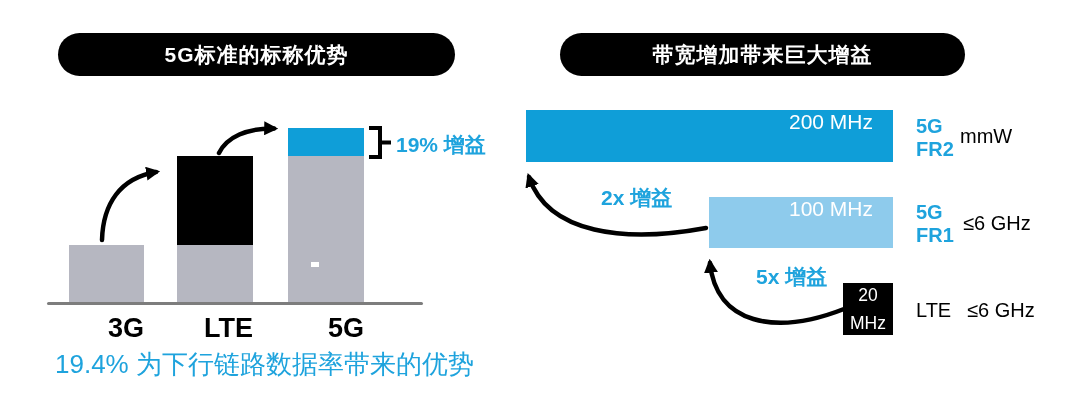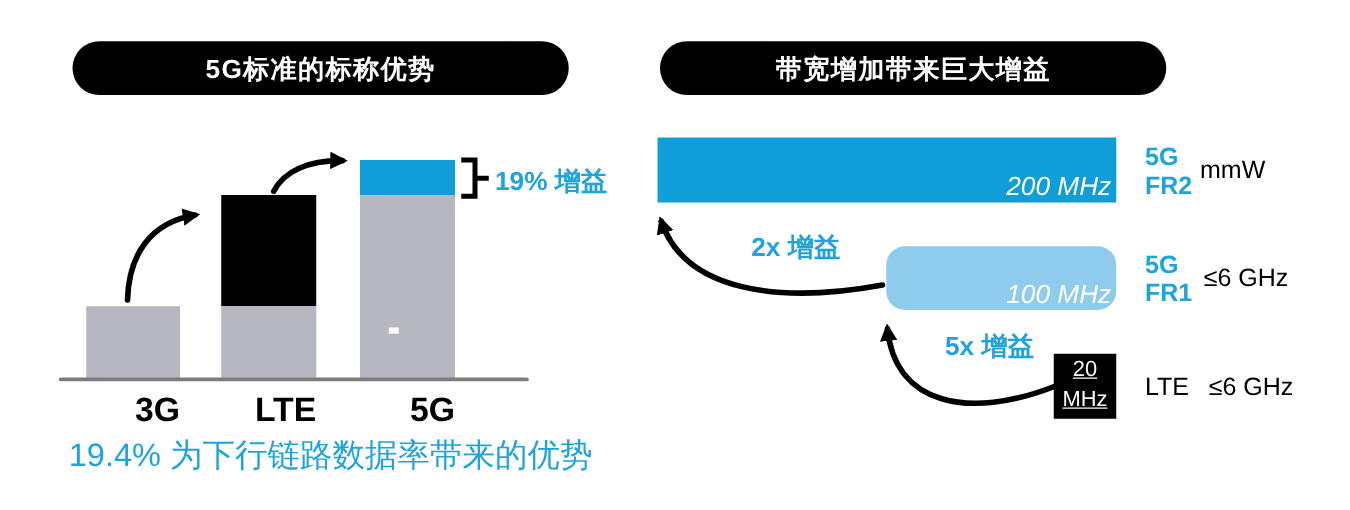--- a/index.html
+++ b/index.html
@@ -16,40 +16,40 @@
     position:relative;width:1080px;height:408px;background:var(--white);
     font-family:"Liberation Sans","DejaVu Sans",sans-serif;overflow:hidden;
   }
   .abs{position:absolute;}
   .pill{
     background:var(--black);color:var(--white);border-radius:22px;
     display:flex;align-items:center;justify-content:center;
     font-size:21px;font-weight:600;letter-spacing:1px;
   }
   .pill-left{left:58px;top:33px;width:397px;height:43px;}
-  .pill-right{left:528px;top:33px;width:405px;height:43px;}
+  .pill-right{left:560px;top:33px;width:405px;height:43px;}
   svg.overlay{position:absolute;left:0;top:0;width:1080px;height:408px;pointer-events:none;}
   .bar{position:absolute;}
   .gray{background:var(--bar-gray);}
   .blk{background:var(--black);}
   .blu{background:var(--accent-blue);}
   .lblu{background:var(--light-blue);}
   .baseline{left:47px;top:302px;width:376px;height:3px;background:var(--axis-gray);border-radius:2px;}
   .axis-label{position:absolute;top:313px;text-align:right;font-size:27px;font-weight:700;color:var(--black);}
   .gain-note{font-size:21px;font-weight:600;color:var(--text-blue);white-space:nowrap;}
   .caption{font-size:26px;color:var(--text-blue);white-space:nowrap;}
   .hbar-value{
     position:absolute;color:var(--white);font-size:21px;
-    display:flex;align-items:flex-end;justify-content:flex-end;
-    padding-right:4px;box-sizing:border-box;font-style:italic;
+    display:flex;align-items:flex-start;justify-content:flex-end;
+    padding-right:20px;box-sizing:border-box;
   }
   .mhz-box{
     left:843px;top:283px;width:50px;height:52px;background:var(--black);
-    color:var(--white);display:flex;flex-direction:column;align-items:center;justify-content:flex-start;
-    font-size:17.5px;line-height:24px;font-weight:500;text-decoration:underline;
+    color:var(--white);display:flex;flex-direction:column;align-items:center;justify-content:space-between;
+    font-size:17.5px;line-height:24px;font-weight:500;
   }
   .side-tech{font-size:20px;font-weight:600;line-height:23px;color:var(--text-blue);white-space:nowrap;}
   .side-spec{font-size:20px;color:var(--black);white-space:nowrap;}
   .white-dash{left:311px;top:262px;width:8px;height:5px;background:var(--white);}
 </style>
 </head>
 <body>
 
 <div class="canvas">
 
@@ -73,21 +73,21 @@
 
   <div class="abs caption" style="left:55px;top:347px;">19.4% 为下行链路数据率带来的优势</div>
 
   <div class="pill pill-right abs">
     <span>带宽增加带来巨大增益</span>
   </div>
 
   <div class="bar blu hbar-value" style="left:526px;top:110px;width:367px;height:52px;">
     <span>200 MHz</span>
   </div>
-  <div class="bar lblu hbar-value" style="left:709px;top:197px;width:184px;height:51px;border-radius:15px;">
+  <div class="bar lblu hbar-value" style="left:709px;top:197px;width:184px;height:51px;">
     <span>100 MHz</span>
   </div>
   <div class="abs mhz-box">
     <span>20</span>
     <span>MHz</span>
   </div>
 
   <div class="abs side-tech" style="left:916px;top:115px;">
     <div>5G</div>
     <div>FR2</div>

